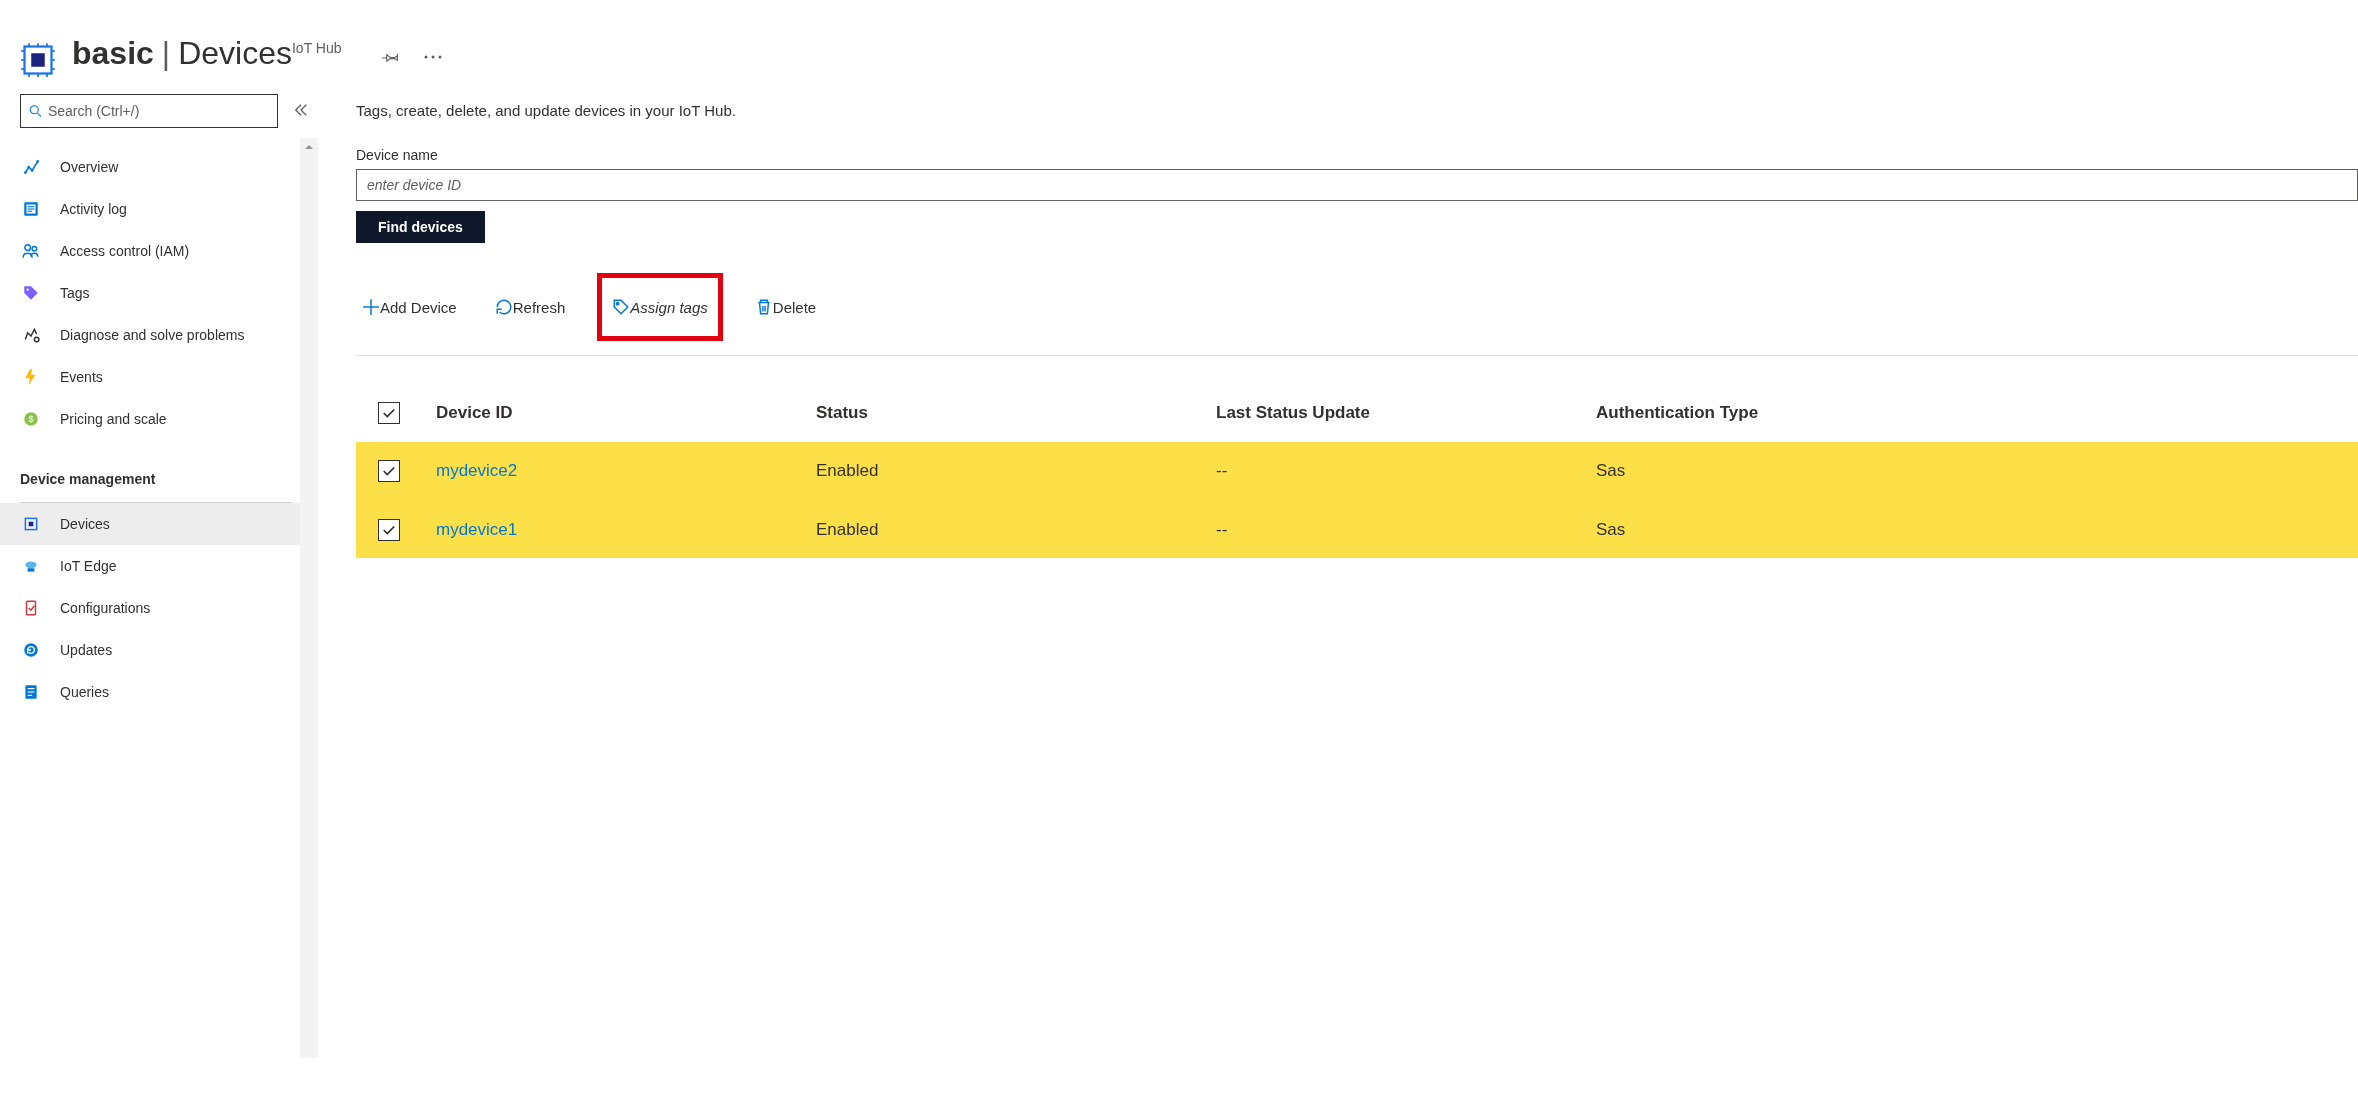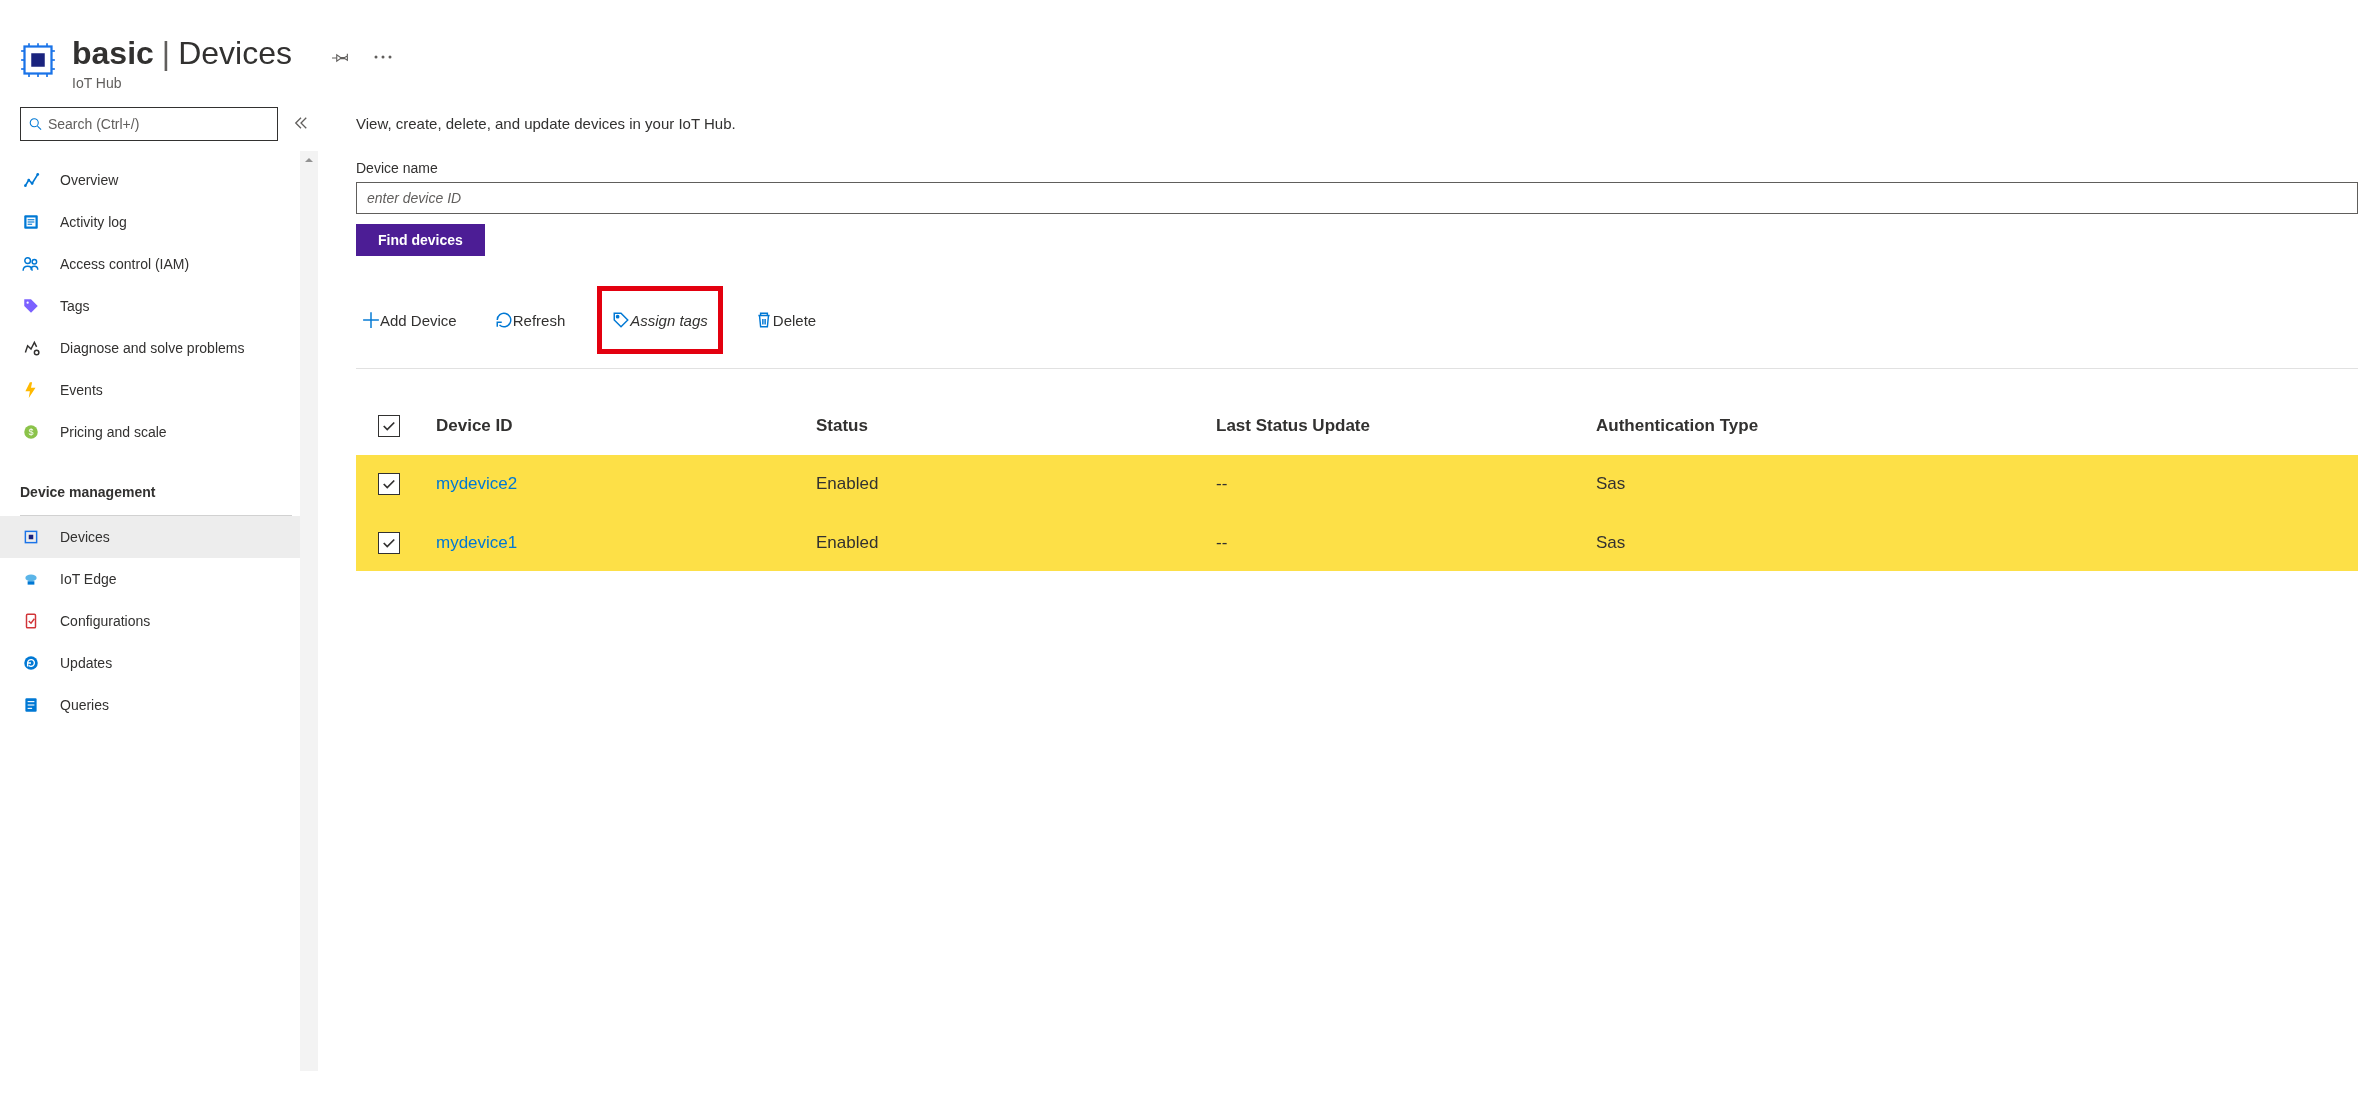--- a/index.html
+++ b/index.html
@@ -19,21 +19,21 @@
     padding: 36px 0 0 20px;
     gap: 16px;
   }
   .header-icon {
     width: 36px;
     height: 36px;
     margin-top: 6px;
   }
   .header-title-group {
     display: flex;
-    flex-direction: column;
+    flex-direction: row;
   }
   .header-title {
     font-size: 32px;
     font-weight: 400;
     line-height: 1.1;
     display: flex;
     align-items: baseline;
   }
   .header-title .bold { font-weight: 600; }
   .header-title .sep { padding: 0 8px; font-weight: 300; color: #605e5c;}
@@ -172,21 +172,21 @@
     border: 1px solid #605e5c;
     padding: 0 10px;
     font-size: 14px;
     font-style: italic;
     color: #605e5c;
     outline: none;
   }
   .device-input::placeholder { color: #605e5c; font-style: italic; }
   .find-btn {
     margin-top: 10px;
-    background: #4c1d95;
+    background: #0f172a;
     color: #ffffff;
     border: none;
     height: 32px;
     padding: 0 22px;
     font-size: 14px;
     font-weight: 600;
     cursor: pointer;
   }
   
   .toolbar {
@@ -439,21 +439,21 @@
     <div class="scroll-track">
       <div class="scroll-thumb-up">
         <svg width="10" height="10" viewBox="0 0 10 10">
             <path d="M1 7 L5 3 L9 7" fill="#939393"></path>
           </svg>
       </div>
     </div>
   </div>
 
   <div class="main">
-    <div class="main-desc">View, create, delete, and update devices in your IoT Hub.</div>
+    <div class="main-desc">Tags, create, delete, and update devices in your IoT Hub.</div>
 
     <div class="field-label">Device name</div>
     <input class="device-input" type="text" placeholder="enter device ID" style="">
     <br>
     <button class="find-btn">Find devices</button>
 
     
     <div class="toolbar">
       <div class="toolbar-btn">
         <span class="tb-icon">

